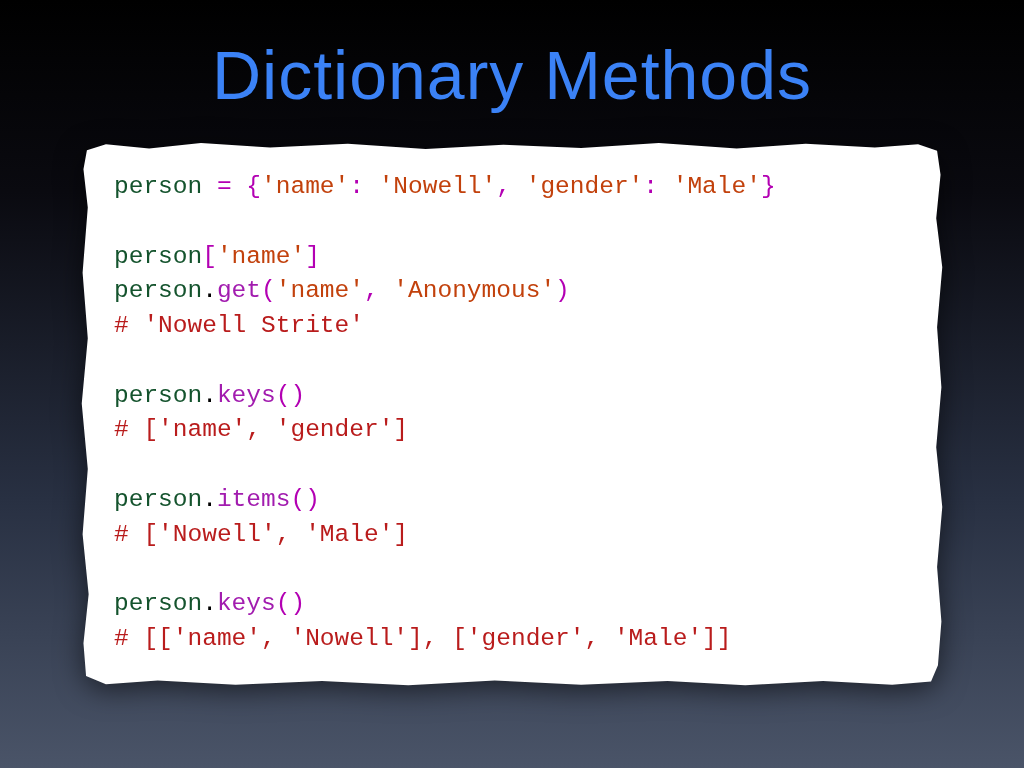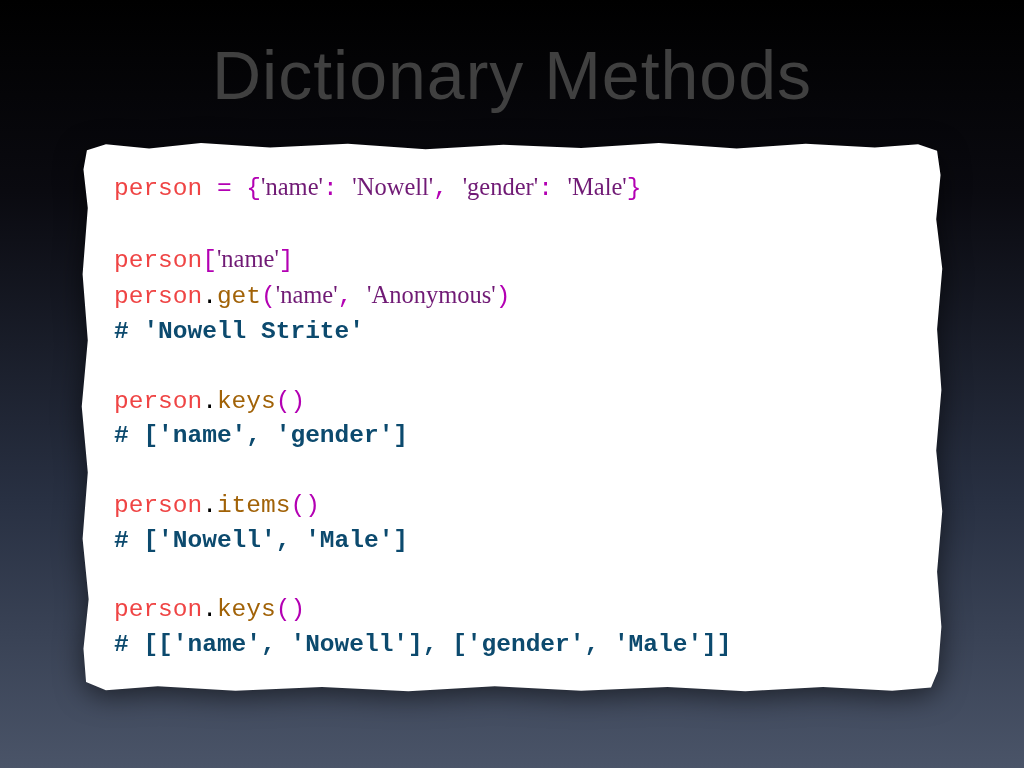--- a/index.html
+++ b/index.html
@@ -5,21 +5,21 @@
   * { margin: 0; padding: 0; box-sizing: border-box; }
   html, body { width: 1024px; height: 768px; overflow: hidden; }
   body {
     background: linear-gradient(to bottom, #000000 0%, #0a0a10 25%, #283042 65%, #4a5468 100%);
     font-family: "Gill Sans", "Gill Sans MT", "Helvetica Neue", Helvetica, Arial, sans-serif;
     display: flex;
     flex-direction: column;
     align-items: center;
   }
   .title {
-    color: #404040;
+    color: #3b82f6;
     font-size: 68px;
     font-weight: 300;
     letter-spacing: 1px;
     margin-top: 36px;
     margin-bottom: 28px;
     text-align: center;
   }
   .code-card-wrap {
     position: relative;
     width: 864px;
@@ -40,29 +40,29 @@
       0.3% 24%, 0.9% 12%, 0.4% 5%
     );
   }
   pre.code {
     font-family: "Courier New", Courier, monospace;
     font-size: 24.5px;
     line-height: 1.42;
     color: #000000;
     white-space: pre;
   } 
-  .tok-str   { color: #701a75; font-family: Liberation Serif, serif; } 
-  .tok-name  { color: #ef4444; }
+  .tok-str   { color: #c2410c; } 
+  .tok-name  { color: #14532d; }
   .tok-punc  { color: #000000; }
   .tok-op    { color: #b300b3; }
   .tok-paren { color: #b300b3; }
   .tok-brace { color: #b300b3; }
   .tok-brack { color: #b300b3; }
-  .tok-attr  { color: #a16207; } 
-  .tok-cmt   { color: #0c4a6e; font-weight: bold; } 
+  .tok-attr  { color: #a21caf; } 
+  .tok-cmt   { color: #b91c1c; } 
 </style>
 </head>
 <body>
 
 <h1 class="title">Dictionary Methods</h1>
 
 <div class="code-card-wrap">
   <div class="code-card">
 <pre class="code"><span class="tok-name">person</span><span class="tok-op"> = </span><span class="tok-brace">{</span><span class="tok-str">'name'</span><span class="tok-op">: </span><span class="tok-str">'Nowell'</span><span class="tok-op">, </span><span class="tok-str">'gender'</span><span class="tok-op">: </span><span class="tok-str">'Male'</span><span class="tok-brace">}</span>
 

